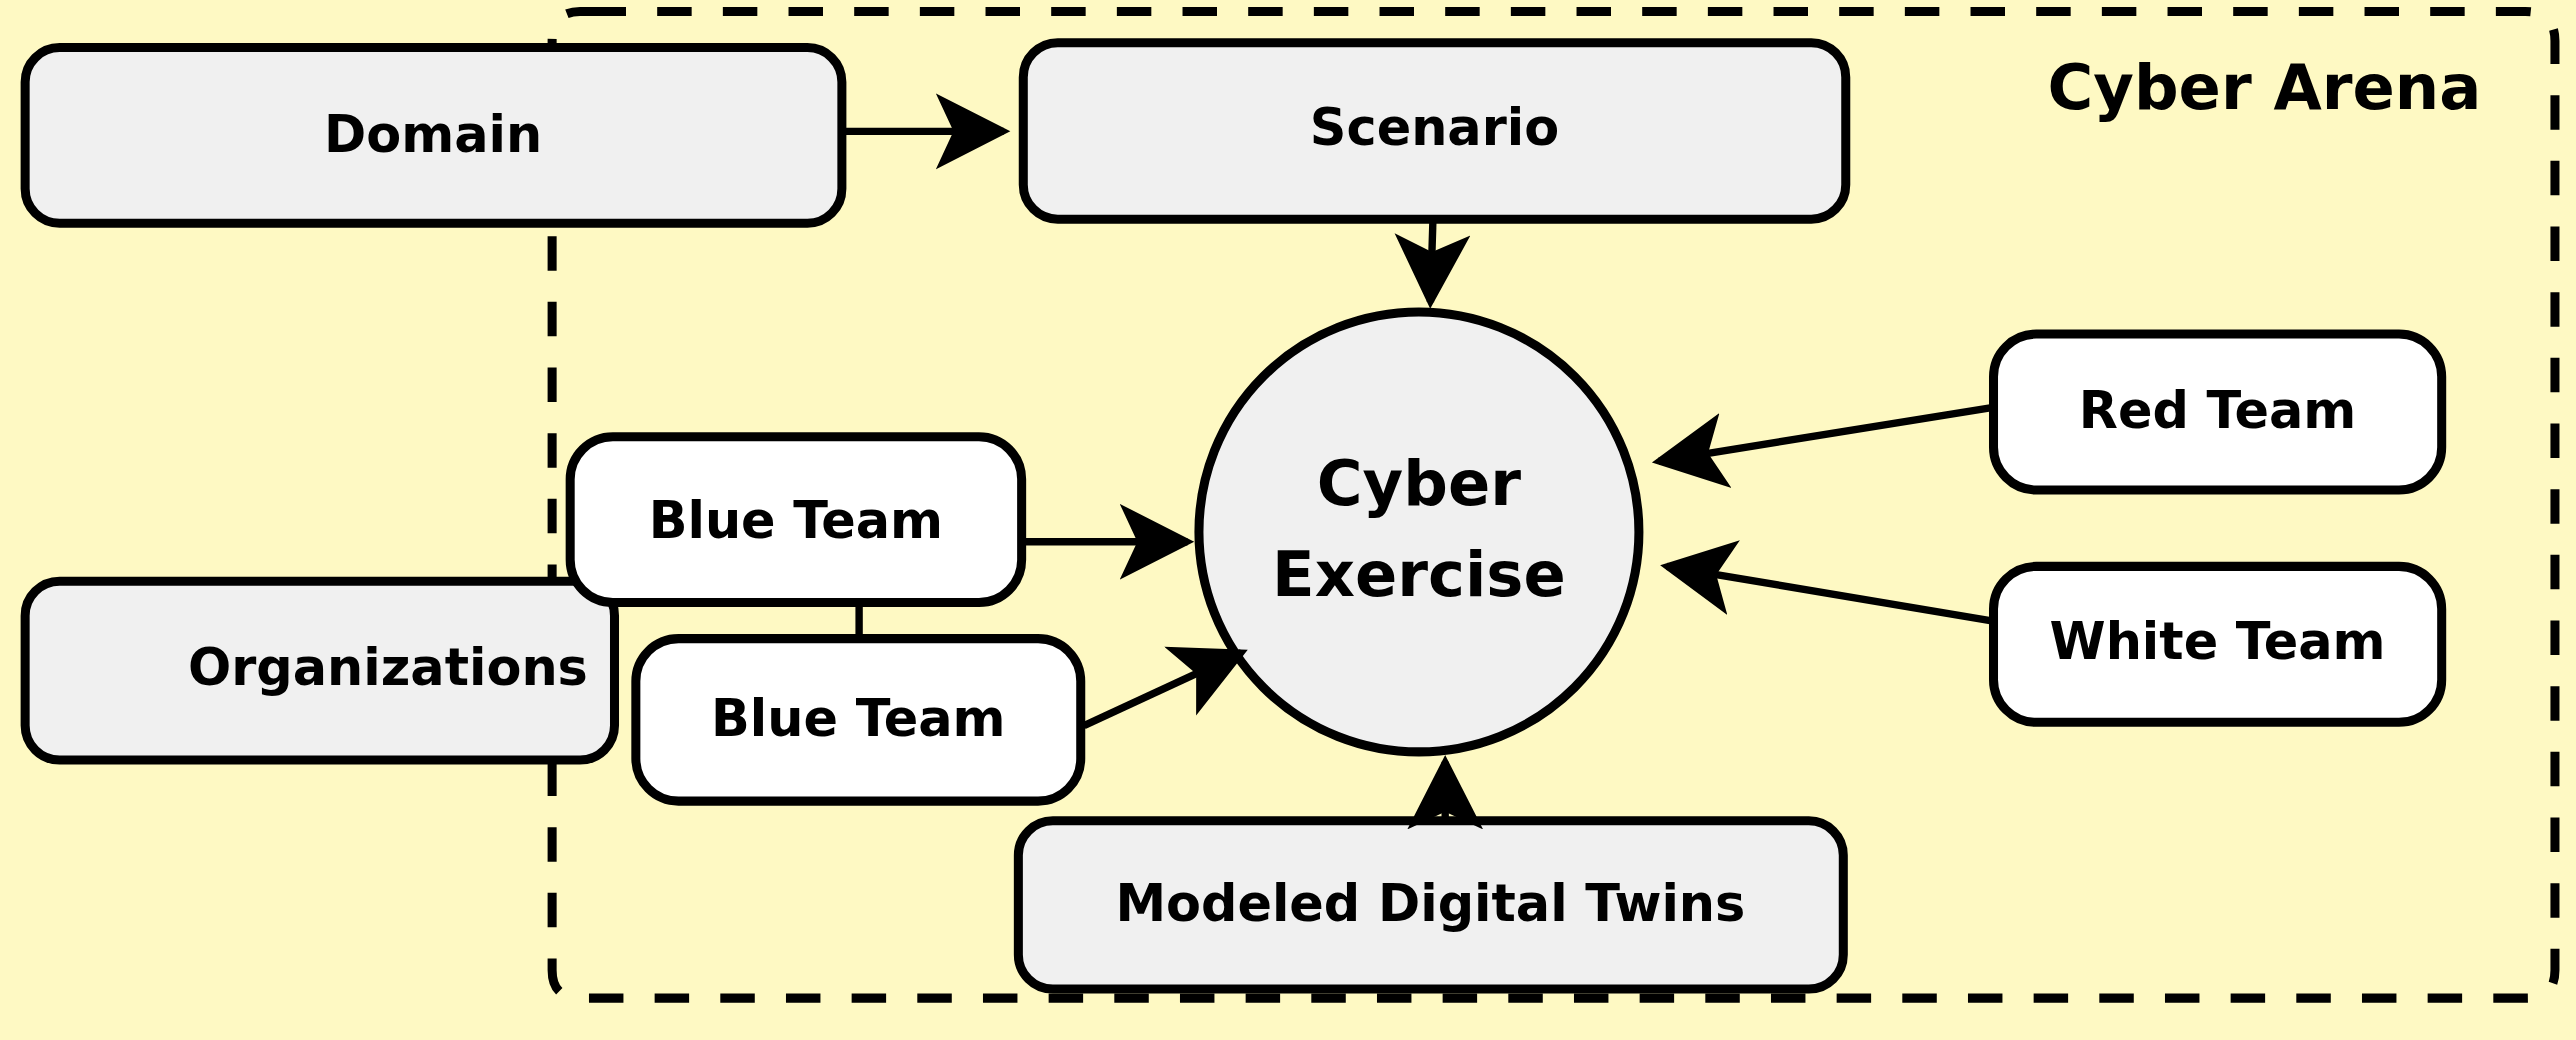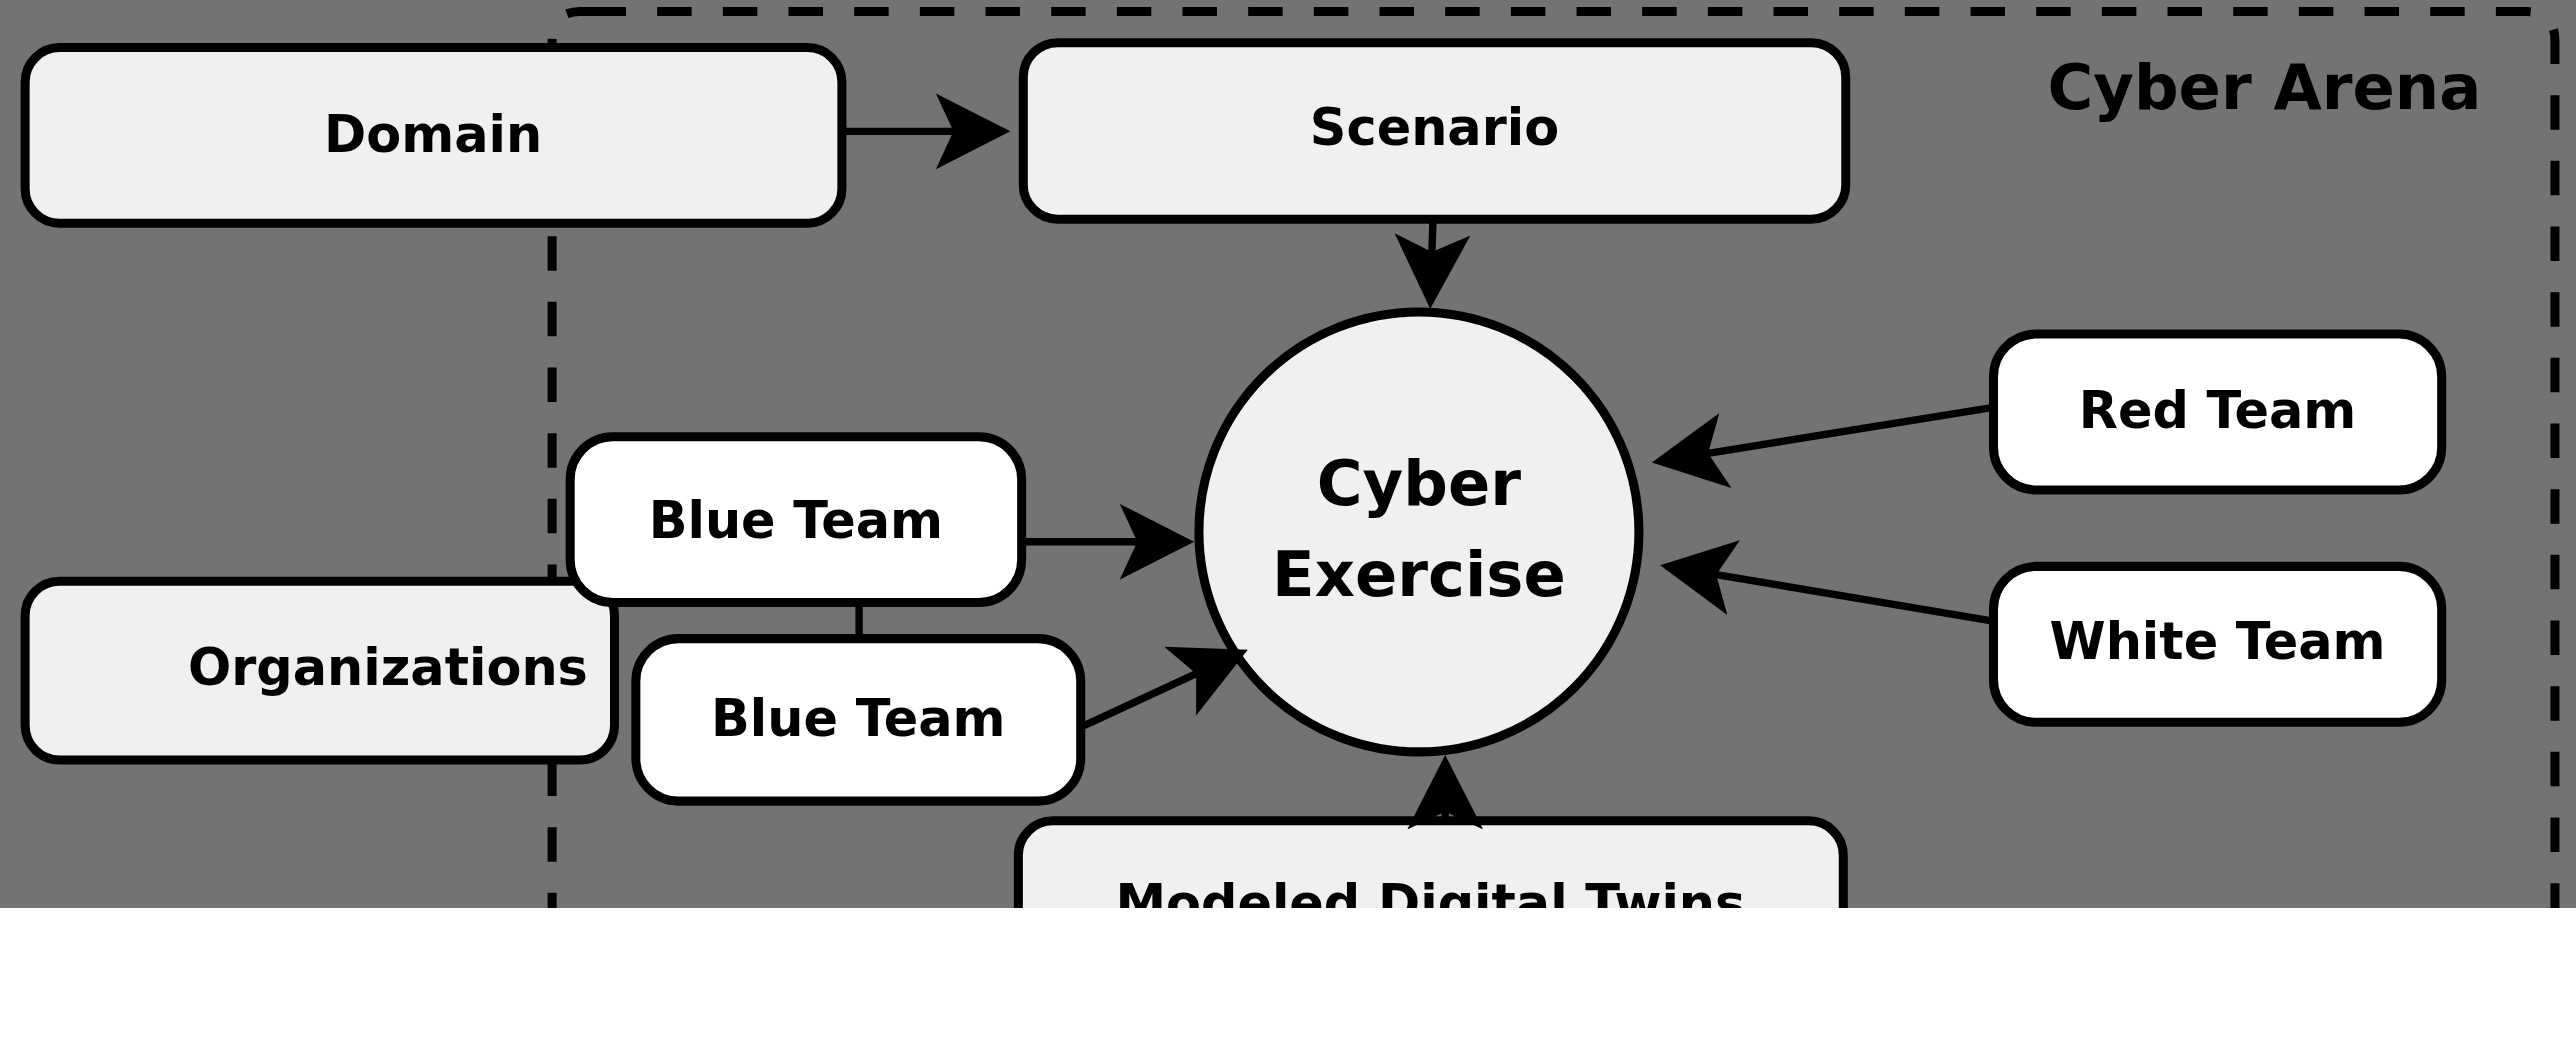--- a/index.html
+++ b/index.html
@@ -7,22 +7,22 @@
     margin: 0;
     padding: 0;
     background: #ffffff;
   }
   body {
     font-family: "DejaVu Sans", "Liberation Sans", sans-serif;
   }
   #canvas {
     position: relative;
     width: 2576px;
-    height: 908px;
-    background: #737373;
+    height: 1040px;
+    background: #fef9c3;
     overflow: hidden;
   }
   #diagram-svg {
     position: absolute;
     left: 0;
     top: 0;
     width: 2576px;
     height: 1040px;
   }
   .node-label {

